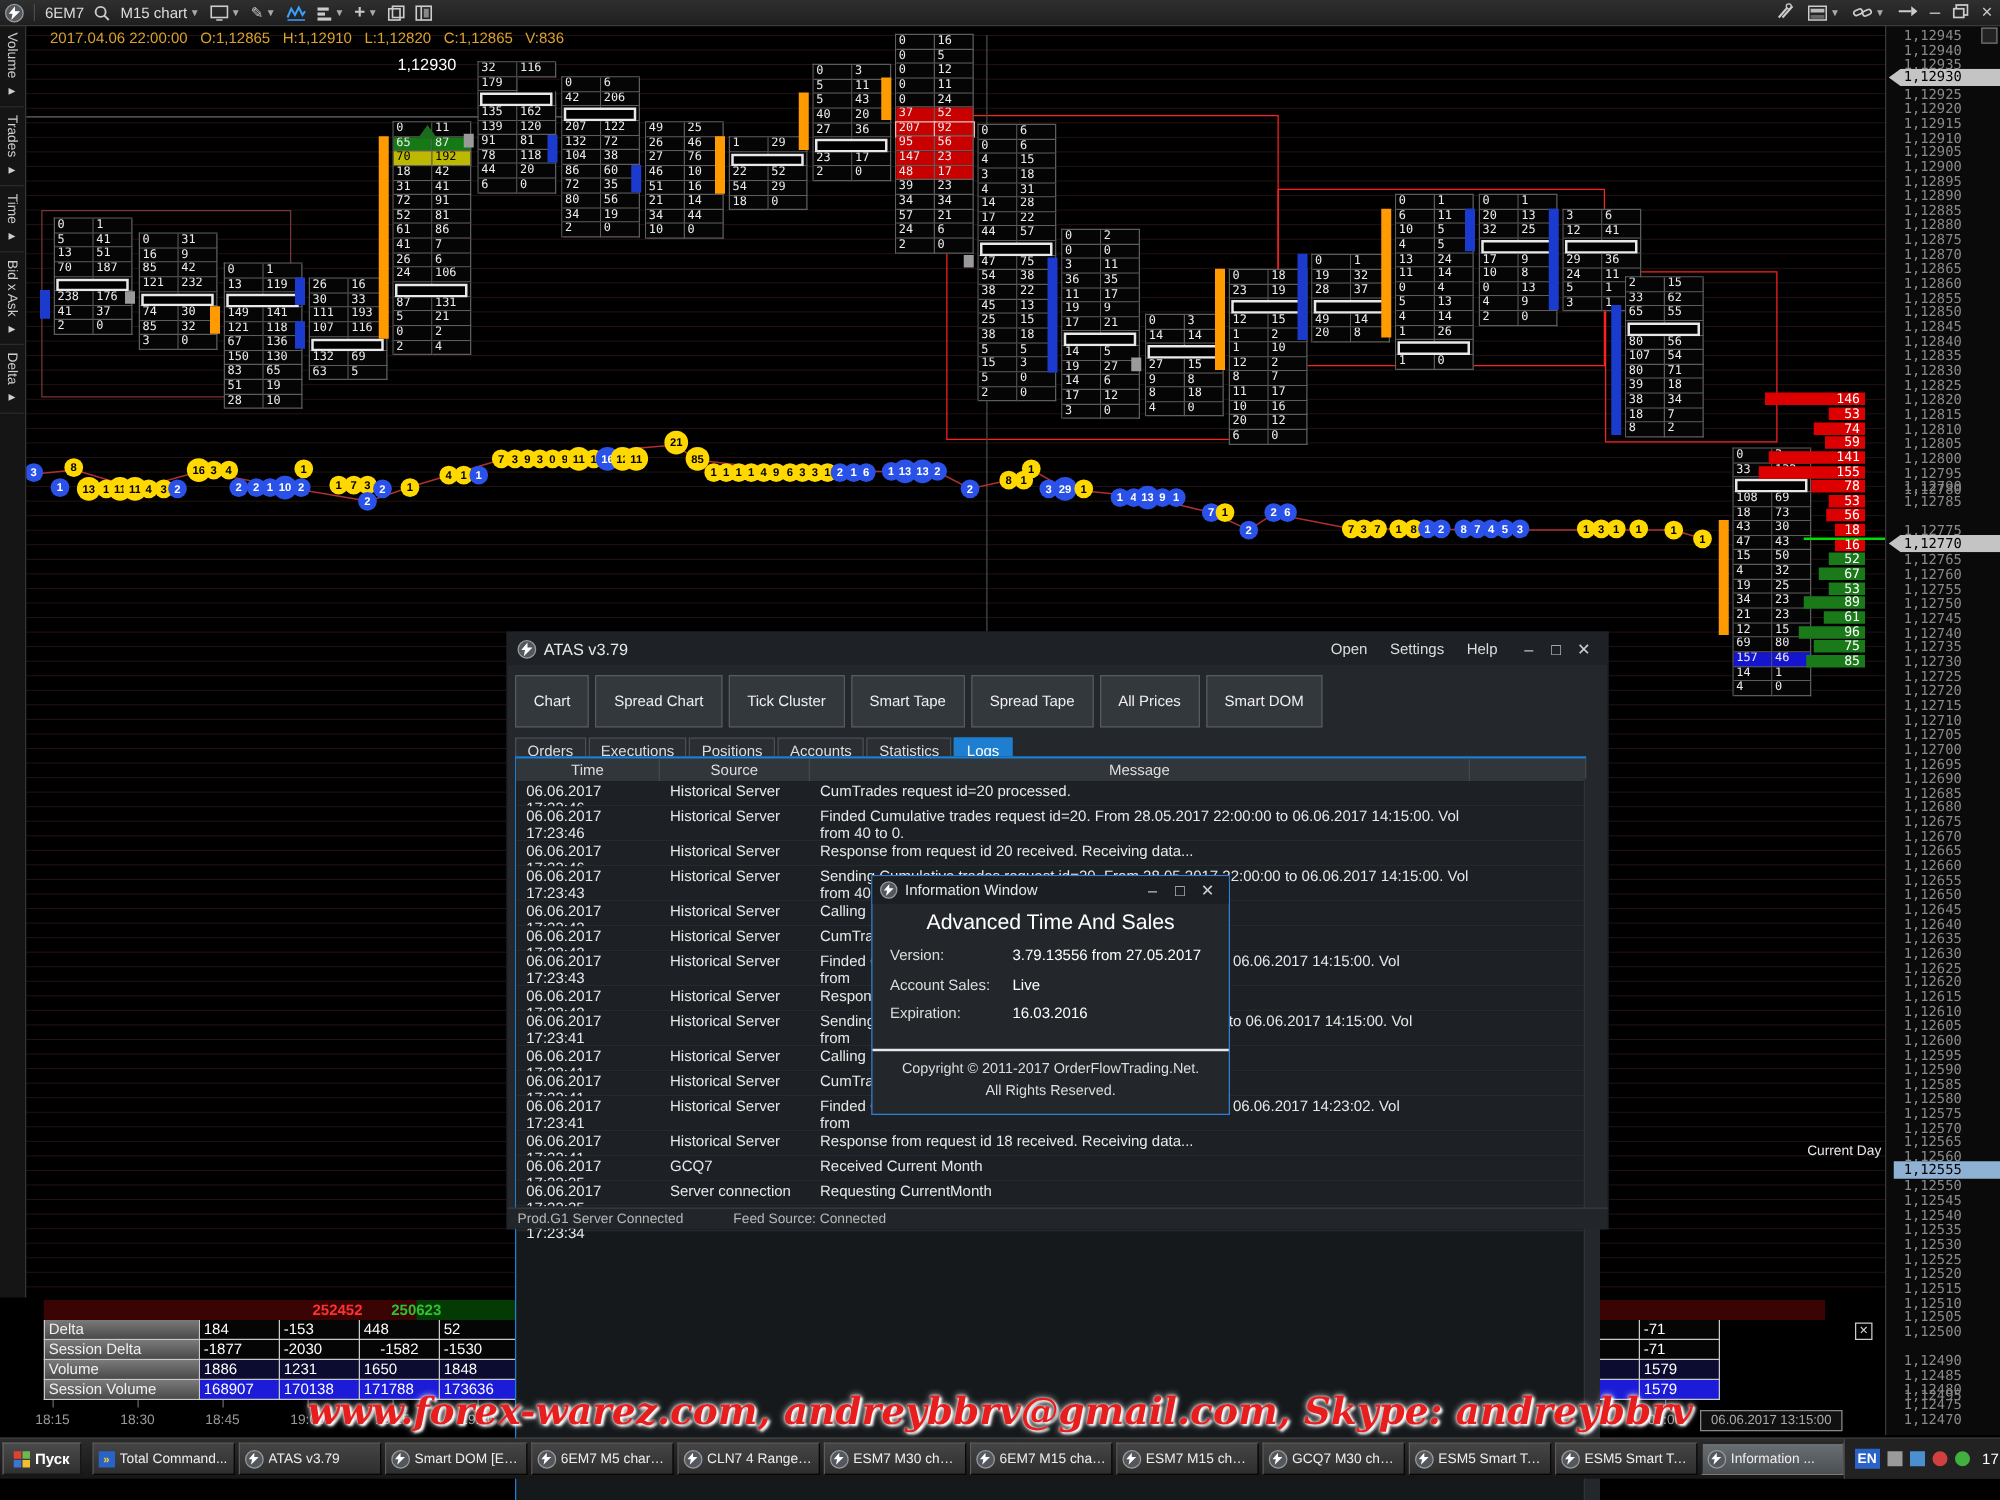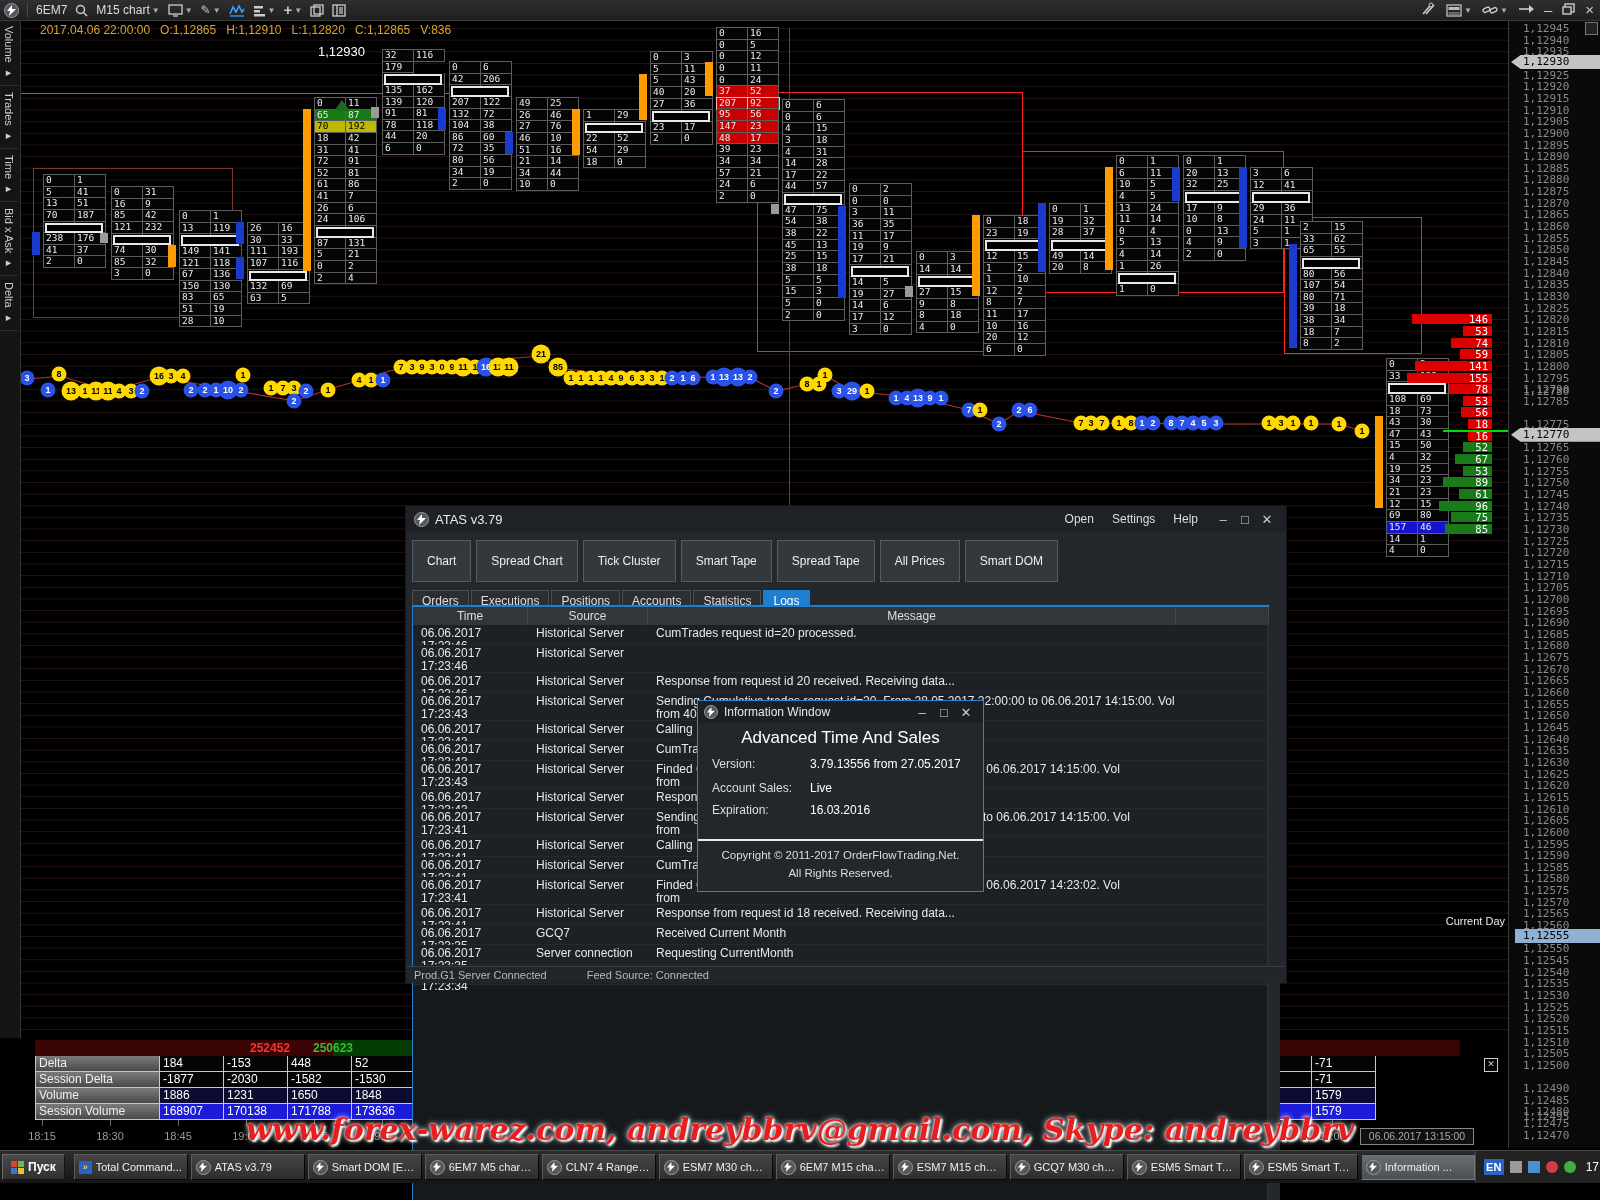--- a/index.html
+++ b/index.html
@@ -1726,21 +1726,21 @@
         <div class="ind-cell" style="background: rgb(5, 5, 5);">60</div>
         <div class="ind-cell" style="background: rgb(5, 5, 5);">-27</div>
         <div class="ind-cell" style="background: rgb(5, 5, 5);">39</div>
         <div class="ind-cell" style="background: rgb(5, 5, 5);">-86</div>
         <div class="ind-cell" style="background: rgb(5, 5, 5);">-71</div>
       </div>
       <div class="ind-row">
         <div class="ind-label">Session Delta</div>
         <div class="ind-cell" style="background: rgb(5, 5, 5);">-1877</div>
         <div class="ind-cell" style="background: rgb(5, 5, 5);">-2030</div>
-        <div class="ind-cell" style="background: rgb(5, 5, 5);">-1582</div>
+        <div class="ind-cell" style="background: rgb(5, 5, 5); text-align: center;">-1582</div>
         <div class="ind-cell" style="background: rgb(5, 5, 5);">-1530</div>
         <div class="ind-cell" style="background: rgb(5, 5, 5);">-1617</div>
         <div class="ind-cell" style="background: rgb(5, 5, 5);">-1627</div>
         <div class="ind-cell" style="background: rgb(5, 5, 5);">-1603</div>
         <div class="ind-cell" style="background: rgb(5, 5, 5);">-1589</div>
         <div class="ind-cell" style="background: rgb(5, 5, 5);">-1887</div>
         <div class="ind-cell" style="background: rgb(5, 5, 5);">58</div>
         <div class="ind-cell" style="background: rgb(5, 5, 5);">43</div>
         <div class="ind-cell" style="background: rgb(5, 5, 5);">45</div>
         <div class="ind-cell" style="background: rgb(5, 5, 5);">52</div>
@@ -1872,20 +1872,24 @@
           <div class="log-row" style="height: 19px;">
             <div>06.06.2017 17:23:46</div>
             <div>Historical Server</div>
             <div style="position: relative;">
               <div style="padding: 0px;">CumTrades request id=20 processed.</div>
             </div>
           </div>
           <div class="log-row" style="height: 27px;">
             <div>06.06.2017 17:23:46</div>
             <div>Historical Server</div>
+            <div style="position: relative;">
+              <div style="padding: 0px;">Finded Cumulative trades request id=20. From 28.05.2017 22:00:00 to 06.06.2017 14:15:00. Vol</div>
+              <div style="padding: 0px;">from 40 to 0.</div>
+            </div>
           </div>
           <div class="log-row" style="height: 19px;">
             <div>06.06.2017 17:23:46</div>
             <div>Historical Server</div>
             <div style="position: relative;">
               <div style="padding: 0px;">Response from request id 20 received. Receiving data...</div>
             </div>
           </div>
           <div class="log-row" style="height: 27px;">
             <div>06.06.2017 17:23:43</div>

